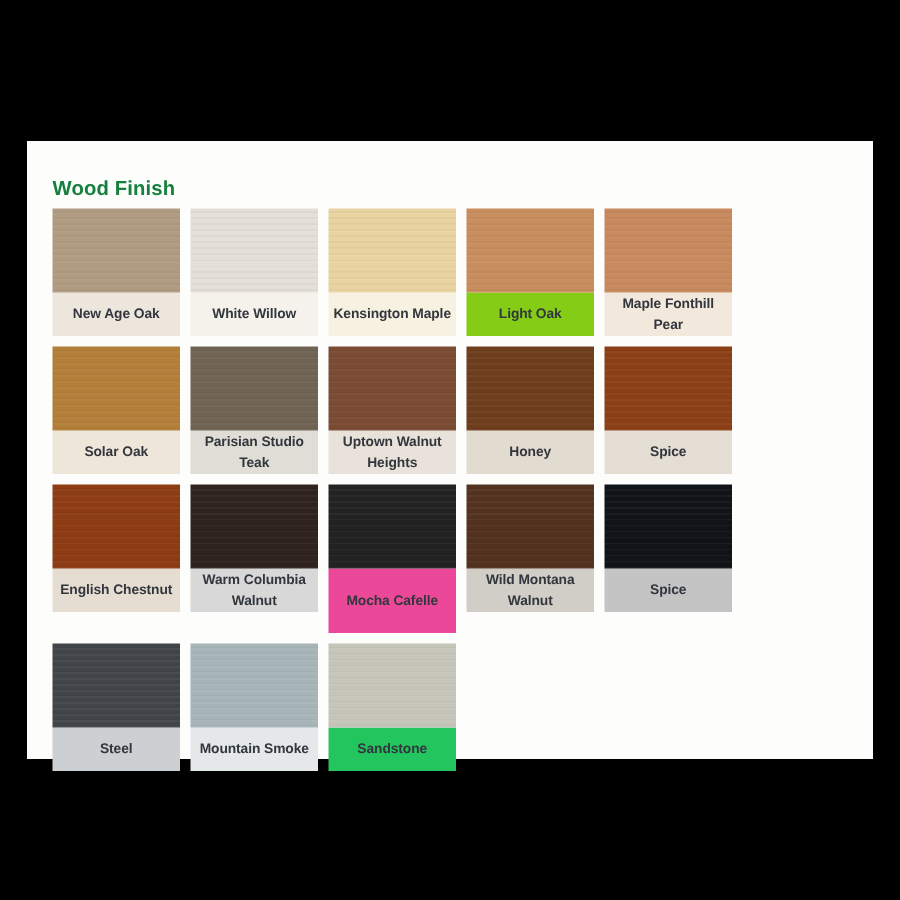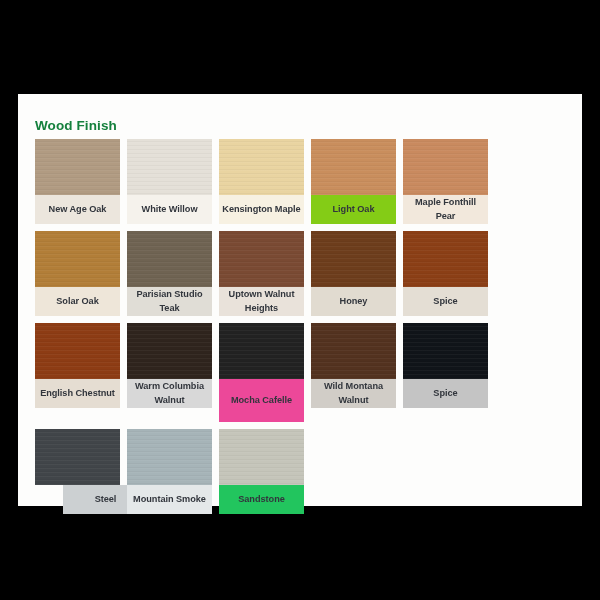--- a/index.html
+++ b/index.html
@@ -168,21 +168,21 @@
         <div class="swatch-tile">
           <div class="swatch-chip" style="background: rgb(83, 50, 31);"></div>
           <div class="swatch-label" style="background: rgb(209, 205, 199); height: 29px;">Wild Montana Walnut</div>
         </div>
         <div class="swatch-tile">
           <div class="swatch-chip" style="background: rgb(16, 20, 25);"></div>
           <div class="swatch-label" style="background: rgb(196, 196, 196); height: 29px;">Spice</div>
         </div>
         <div class="swatch-tile">
           <div class="swatch-chip" style="background: rgb(65, 69, 73);"></div>
-          <div class="swatch-label" style="background: rgb(204, 208, 210); height: 29px; margin-left: 28px;">Steel</div>
+          <div class="swatch-label" style="background: rgb(204, 208, 210); height: 29px;">Steel</div>
         </div>
         <div class="swatch-tile">
           <div class="swatch-chip" style="background: rgb(166, 180, 184);"></div>
           <div class="swatch-label" style="background: rgb(228, 232, 233); height: 29px;">Mountain Smoke</div>
         </div>
         <div class="swatch-tile">
           <div class="swatch-chip" style="background: rgb(197, 197, 186);"></div>
           <div class="swatch-label" style="background: #22c55e; height: 29px;">Sandstone</div>
         </div>
       </div>

